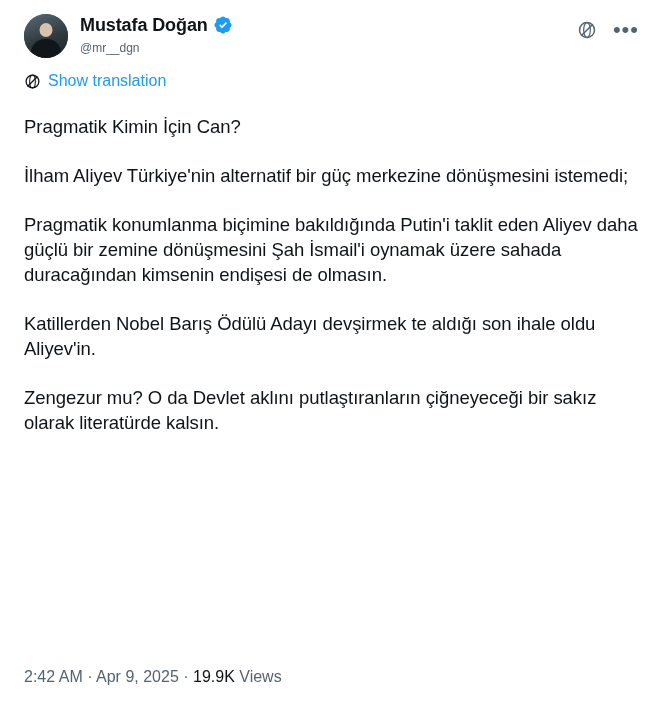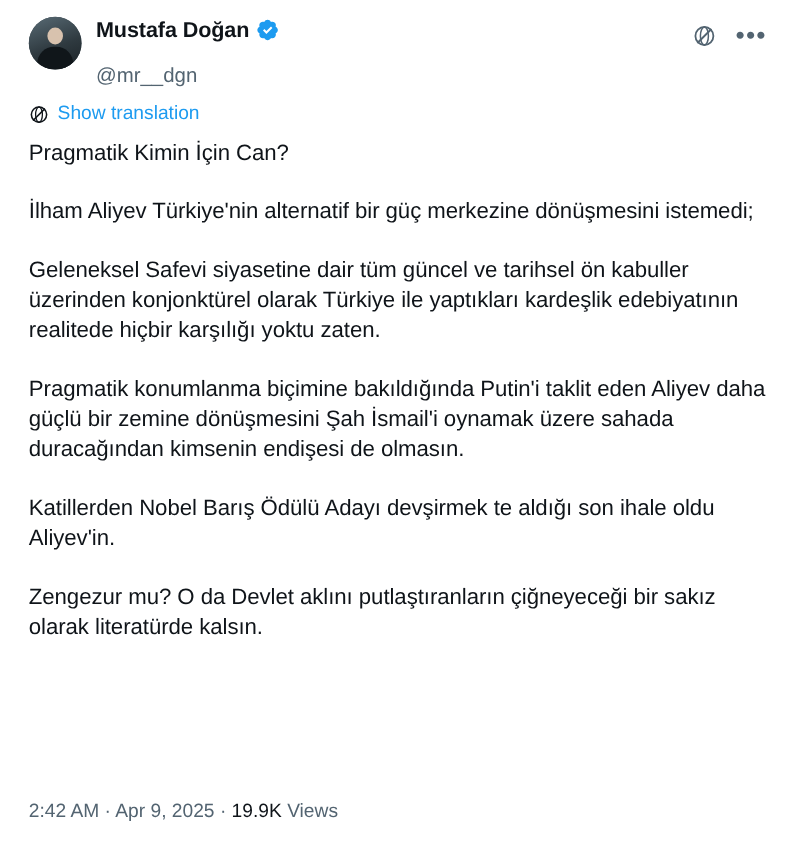--- a/index.html
+++ b/index.html
@@ -78,23 +78,23 @@
     font-weight: bold;
     color: #0f1419;
     letter-spacing: -0.1px;
   }
   .verified {
     margin-left: 5px;
     display: inline-flex;
     align-items: center;
   }
   .handle {
-    font-size: 17px;
-    color: #536471;
-    margin-top: 17px;
+    font-size: 12px;
+    color: #536471;
+    margin-top: 6px;
   }
   .header-actions {
     display: flex;
     align-items: center;
     gap: 16px;
     padding-top: 6px;
     color: #536471;
   }
   .icon-btn {
     display: inline-flex;
@@ -105,21 +105,21 @@
   .dots {
     font-size: 22px;
     line-height: 12px;
     color: #536471;
     letter-spacing: 1px;
   }
   .translate-row {
     display: flex;
     align-items: center;
     gap: 7px;
-    margin: 2px 0 10px 0;
+    margin: 2px 0 24px 0;
   }
   .translate-label {
     color: #1d9bf0;
     font-size: 16px;
     cursor: pointer;
   }
   .body-text {
     font-size: 18.5px;
     line-height: 25px;
     color: #0f1419;
@@ -191,21 +191,20 @@
         <ellipse cx="12" cy="12" rx="4" ry="9" fill="none" stroke="#0f1419" stroke-width="1.5"></ellipse>
         <line x1="5" y1="19" x2="19" y2="5" stroke="#0f1419" stroke-width="1.8"></line>
       </svg>
     </span>
     <span class="translate-label">Show translation</span>
   </div>
 
   <div class="body-text">
     <p class="para first">Pragmatik Kimin İçin Can?</p>
     <p class="para">İlham Aliyev Türkiye'nin alternatif bir güç merkezine dönüşmesini istemedi;</p>
-    <p class="para">Geleneksel Safevi siyasetine dair tüm güncel ve tarihsel ön kabuller üzerinden konjonktürel olarak Türkiye ile yaptıkları kardeşlik edebiyatının realitede hiçbir karşılığı yoktu zaten.</p>
     <p class="para">Pragmatik konumlanma biçimine bakıldığında Putin'i taklit eden Aliyev daha güçlü bir zemine dönüşmesini Şah İsmail'i oynamak üzere sahada duracağından kimsenin endişesi de olmasın.</p>
     <p class="para">Katillerden Nobel Barış Ödülü Adayı devşirmek te aldığı son ihale oldu Aliyev'in.</p>
     <p class="para">Zengezur mu? O da Devlet aklını putlaştıranların çiğneyeceği bir sakız olarak literatürde kalsın.</p>
   </div>
 
   <div class="meta">
     <span>2:42 AM</span>
     <span class="sep">·</span>
     <span>Apr 9, 2025</span>
     <span class="sep">·</span>

